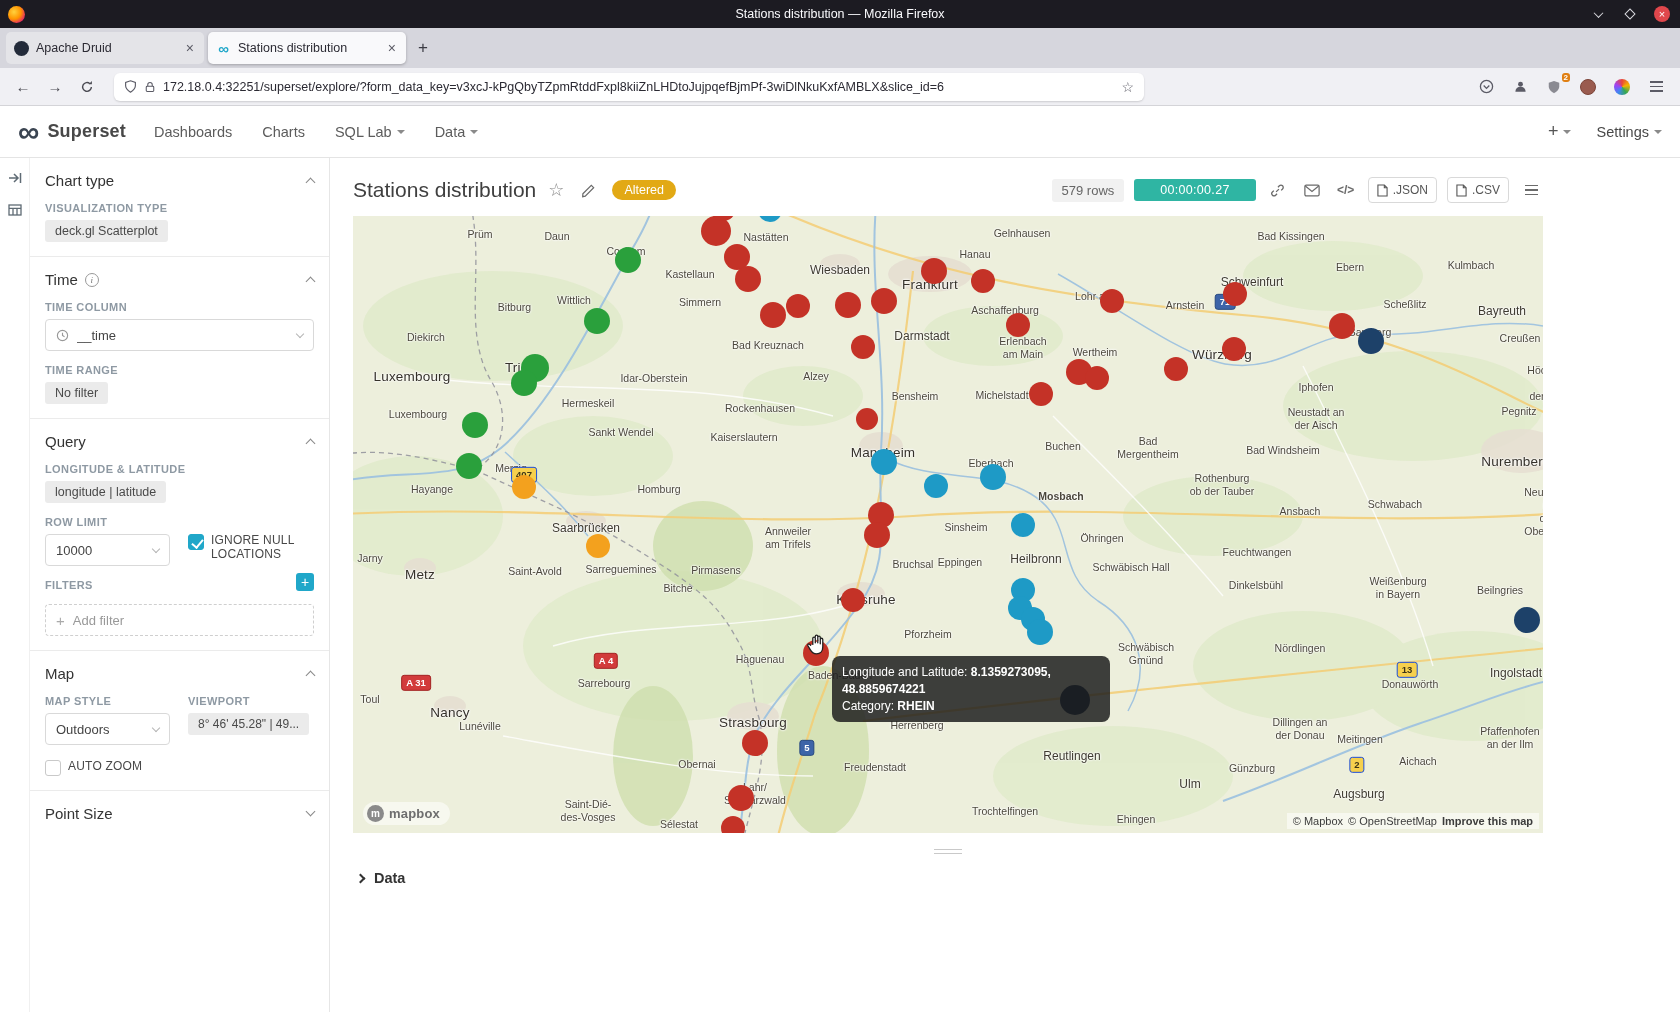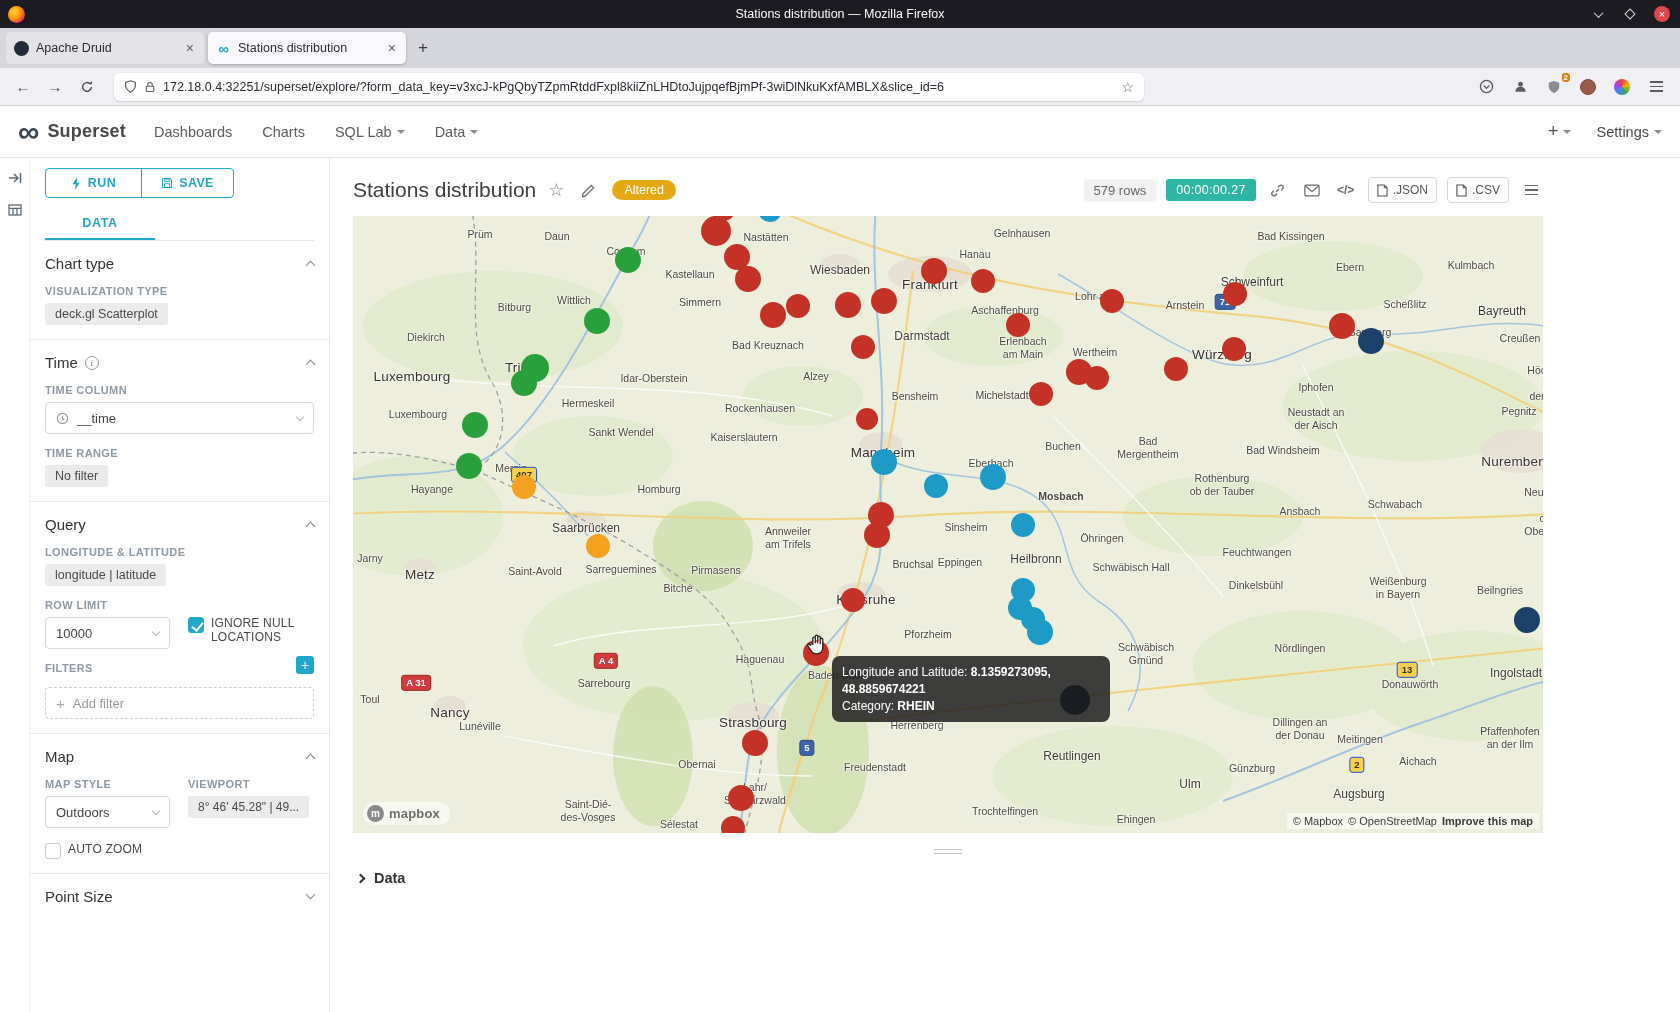--- a/index.html
+++ b/index.html
@@ -95,21 +95,21 @@
 
   
   .main{flex:1;min-width:0;padding:12px 0 0 23px;}
   .mhead{width:1190px;display:flex;align-items:center;gap:12px;height:40px;}
   .mtitle{font-size:21px;color:#3f3f3f;font-weight:500;white-space:nowrap;}
   .hstar{font-size:18px;color:#8a8a8a;}
   .hicon{width:24px;height:24px;display:flex;align-items:center;justify-content:center;color:#6b6b6b;cursor:pointer;}
   .altered{background:var(--altered);color:#fff;font-size:12.5px;padding:3px 12px;border-radius:11px;}
   .mh-right{margin-left:auto;display:flex;align-items:center;gap:10px;}
   .rows-pill{background:#f1f1f1;color:#666;font-size:13px;padding:4px 10px;border-radius:3px;}
-  .timer-pill{background:var(--timer);color:#fff;font-size:12.5px;padding:4px 10px;border-radius:3px;letter-spacing:.3px;}
+  .timer-pill{background:var(--timer);color:#fff;font-size:12.5px;padding:4px 26px;border-radius:3px;letter-spacing:.3px;}
   .fbtn{height:26px;border:1px solid #d9d9d9;border-radius:4px;display:inline-flex;align-items:center;gap:5px;padding:0 8px;font-size:12px;color:#555;cursor:pointer;background:#fff;}
   .code-icon{font-size:12px;font-weight:700;color:#6b6b6b;}
 
   
   .map{position:relative;width:1190px;height:617px;margin-top:6px;background:var(--mapbg);overflow:hidden;cursor:grab;}
   .map svg.decor{position:absolute;inset:0;z-index:0;}
   .mlabel{position:absolute;transform:translate(-50%,-50%);font-size:10.5px;color:#4b473c;white-space:pre-line;text-align:center;line-height:1.25;z-index:5;text-shadow:0 0 2px #fff,0 0 2px #fff,0 0 3px #fff;pointer-events:none;}
   .mlabel.m{font-size:12px;color:#3e3a30;}
   .mlabel.c{font-size:13.5px;color:#35312a;font-weight:500;letter-spacing:.2px;}
   .shield{position:absolute;transform:translate(-50%,-50%);font-size:9.5px;font-weight:700;padding:1px 4px;border-radius:3px;z-index:6;line-height:1.3;margin-top:46px;}
@@ -266,41 +266,20 @@
           <path d="M2 8h8M7 4l4 4-4 4" fill="none" stroke="currentColor" stroke-width="1.5"></path>
           <path d="M13.5 3v10" stroke="currentColor" stroke-width="1.5"></path>
         </svg>
       <svg width="16" height="16" viewBox="0 0 16 16">
           <rect x="2" y="3" width="12" height="10" fill="none" stroke="currentColor" stroke-width="1.3"></rect>
           <path d="M2 6.3h12M6 6.3V13M10 6.3V13" stroke="currentColor" stroke-width="1.3"></path>
         </svg>
     </div>
 
     <div class="cpanel">
-      <div class="ptop">
-        <div class="btnrow">
-          <button class="btn run">
-            <svg width="11" height="13" viewBox="0 0 12 16">
-                <path d="M7 0L1 9h4l-1 7 6-9H6z" fill="currentColor"></path>
-              </svg>
-            <span>RUN</span>
-          </button>
-          <button class="btn save">
-            <svg width="12" height="12" viewBox="0 0 16 16">
-                <path d="M2 2h10l2 2v10H2z" fill="none" stroke="currentColor" stroke-width="1.4"></path>
-                <rect x="5" y="2.8" width="6" height="3.4" fill="none" stroke="currentColor" stroke-width="1.2"></rect>
-                <rect x="4.5" y="9" width="7" height="5" fill="none" stroke="currentColor" stroke-width="1.2"></rect>
-              </svg>
-            <span>SAVE</span>
-          </button>
-        </div>
-        <div class="ptabrow">
-          <span class="ptab">DATA</span>
-        </div>
-      </div>
 
       <div class="sec">
         <div class="sec-head">
           <span class="left">
               <span>Chart type</span>
             </span>
           <span class="chevron up"></span>
         </div>
         <div class="clabel">VISUALIZATION TYPE</div>
         <span class="pill">deck.gl Scatterplot</span>

